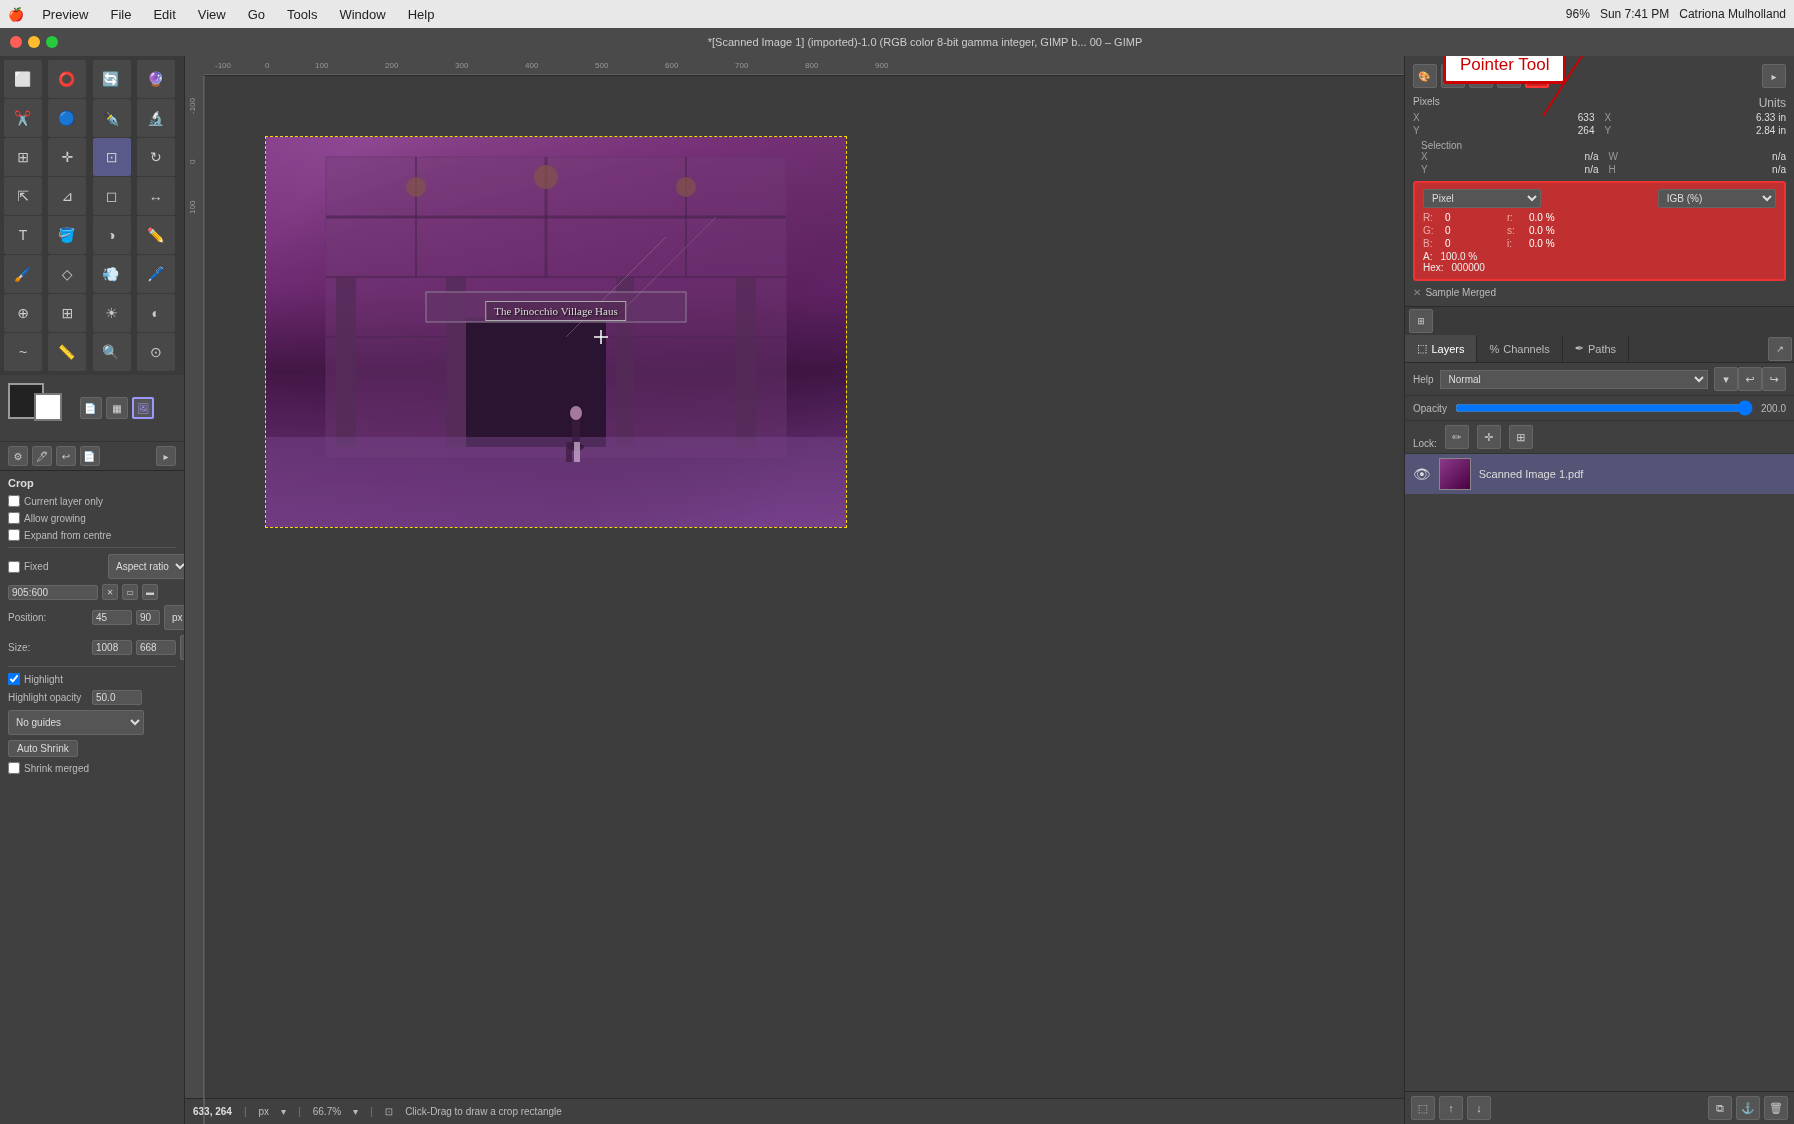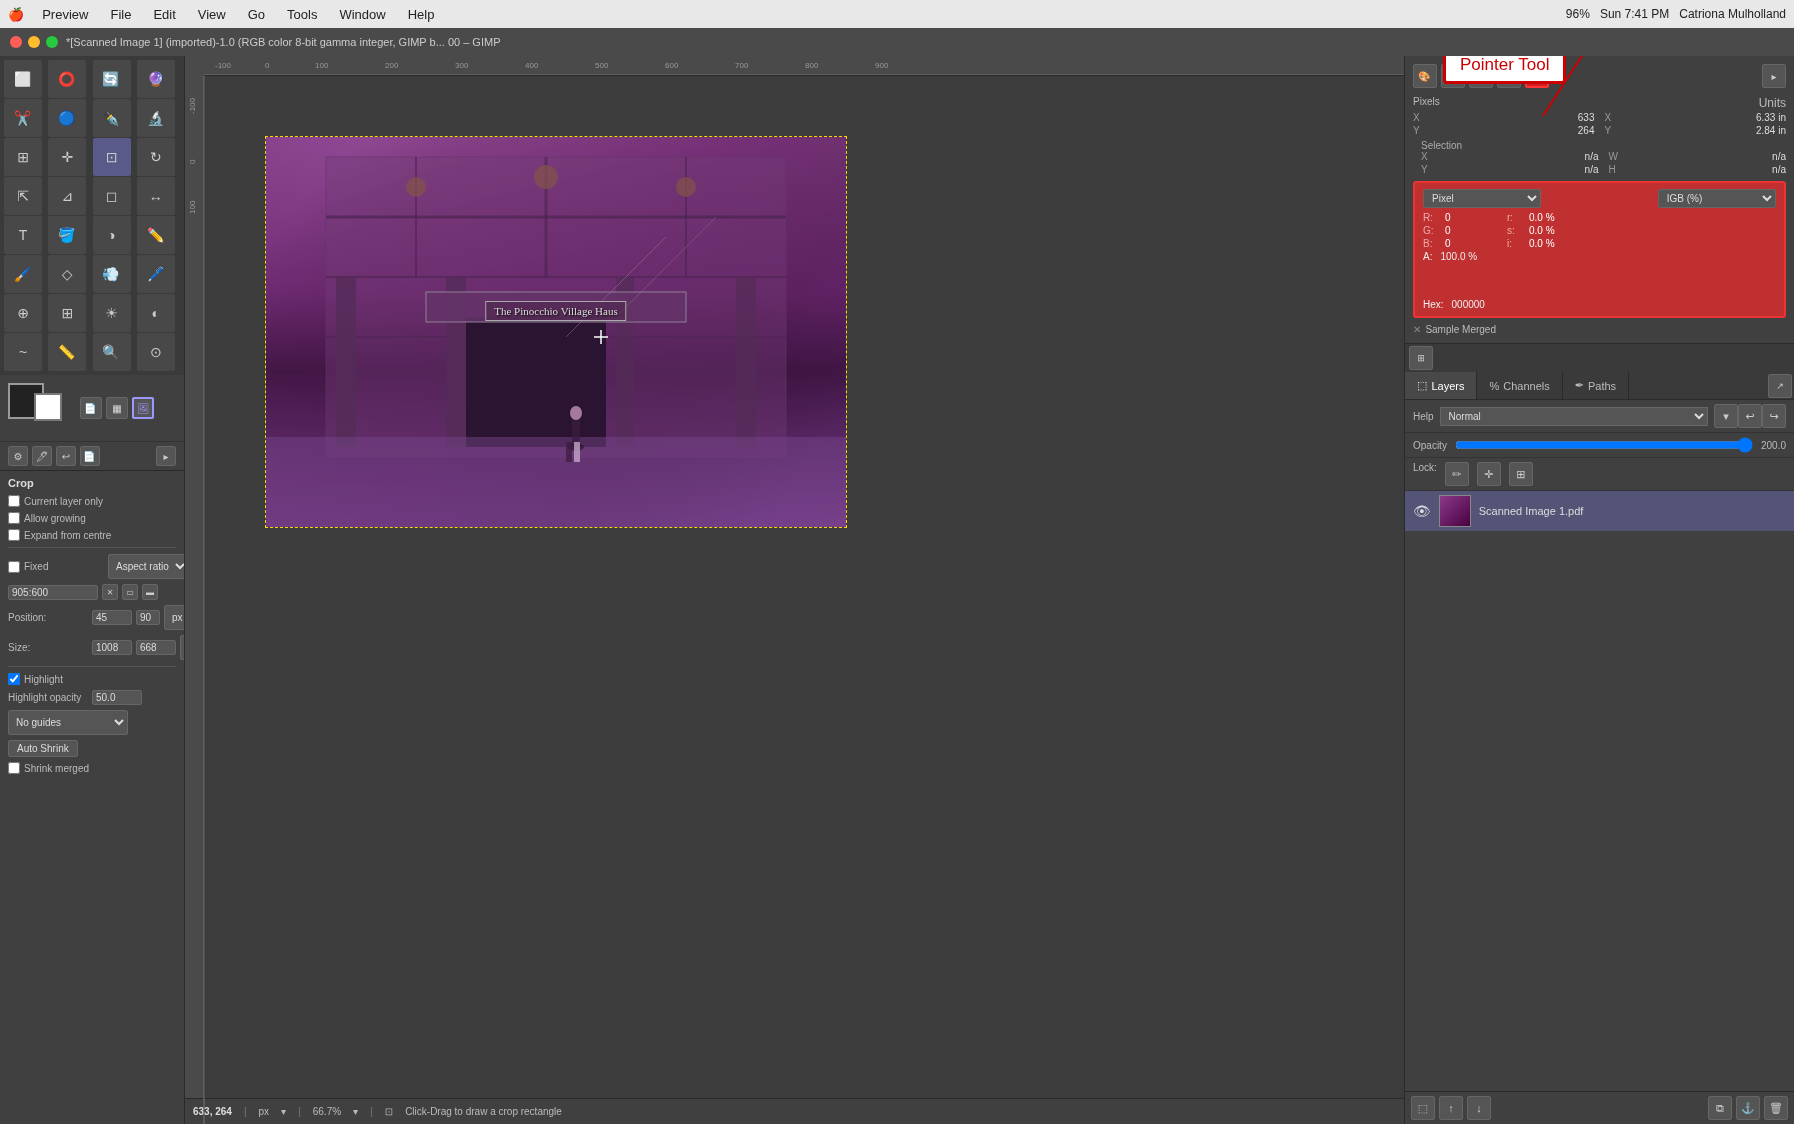--- a/index.html
+++ b/index.html
@@ -47,21 +47,21 @@
       align-items: center;
       padding: 0 10px;
       gap: 8px;
       flex-shrink: 0;
     }
     .traffic-lights { display: flex; gap: 6px; }
     .tl { width: 12px; height: 12px; border-radius: 50%; cursor: pointer; }
     .tl-red { background: #ff5f56; }
     .tl-yellow { background: #ffbd2e; }
     .tl-green { background: #27c93f; }
-    .title-text { color: #ccc; font-size: 11px; flex: 1; text-align: left; }
+    .title-text { color: #ccc; font-size: 11px; flex: 1; text-align: center; }
 
     
     .body-layout {
       display: flex;
       flex: 1;
       overflow: hidden;
     }
 
     
     .toolbox {
@@ -353,21 +353,21 @@
       display: flex;
       align-items: center;
       justify-content: space-between;
       padding: 4px 8px;
       font-size: 10px;
       color: #bbb;
       border-bottom: 1px solid #333;
     }
     .lock-row {
       display: flex;
-      align-items: flex-start;
+      align-items: flex-end;
       gap: 8px;
       padding: 4px 8px;
       border-bottom: 1px solid #333;
       font-size: 10px;
       color: #bbb;
     }
     .layer-item {
       display: flex;
       align-items: center;
       gap: 8px;
@@ -553,21 +553,21 @@
         <div class="option-row">
           <input type="checkbox" class="option-check" checked="" style="">
           <span class="option-label">Highlight</span>
         </div>
         <div class="option-row">
           <span class="option-label">Highlight opacity</span>
           <input class="option-input" style="width: 50px;" value="50.0">
         </div>
 
         <div class="option-row">
-          <select class="option-select" style="width:120px;">
+          <select class="option-select" style="width:136px;">
             <option>No guides</option>
           </select>
         </div>
 
         <div class="option-row">
           <button class="option-btn">Auto Shrink</button>
         </div>
 
         <div class="option-row">
           <input type="checkbox" class="option-check" style="">
@@ -778,21 +778,21 @@
             <span style="color:#fff;">0.0 %</span>
             <span style="color:#eaa;">B:</span>
             <span style="color:#fff;">0</span>
             <span style="color:#eaa;">i:</span>
             <span style="color:#fff;">0.0 %</span>
           </div>
           <div style="font-size:10px;color:#eee;margin-top:2px;display:flex;gap:8px;">
             <span>A:</span>
             <span>100.0 %</span>
           </div>
-          <div style="font-size:10px;color:#eee;display:flex;gap:8px;margin-top:37px;">
+          <div style="font-size:10px;color:#eee;display:flex;gap:8px;">
             <span>Hex:</span>
             <span>000000</span>
           </div>
         </div>
 
         <div style="display:flex;align-items:center;gap:4px;margin-top:6px;font-size:10px;color:#bbb;">
           <span style="color:#888;">✕</span>
           <span>Sample Merged</span>
         </div>
       </div>

